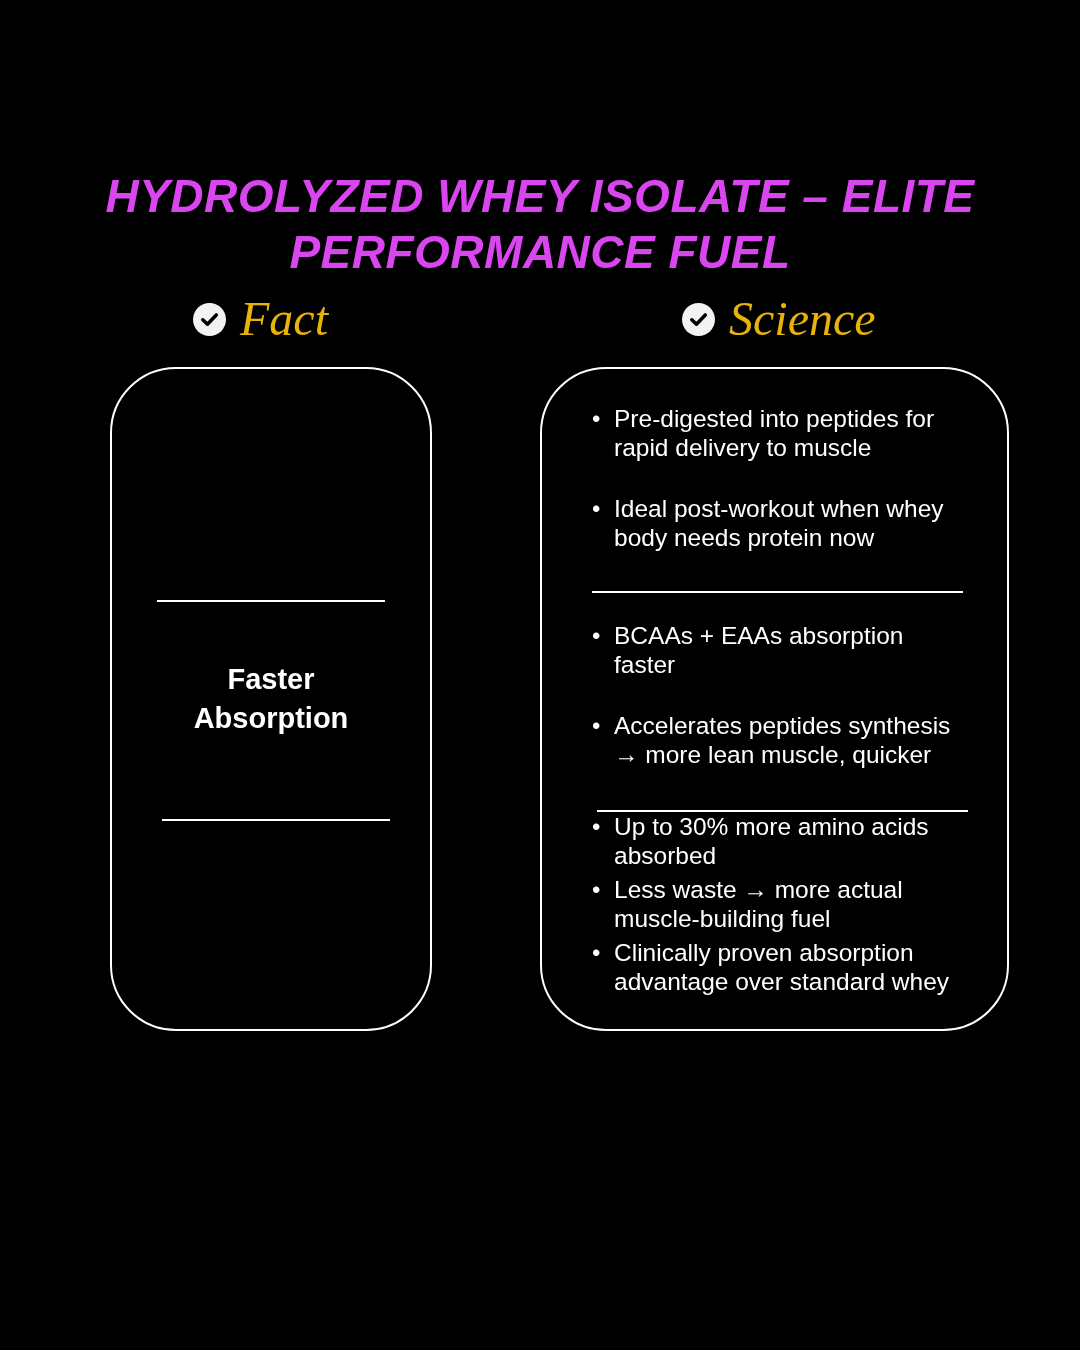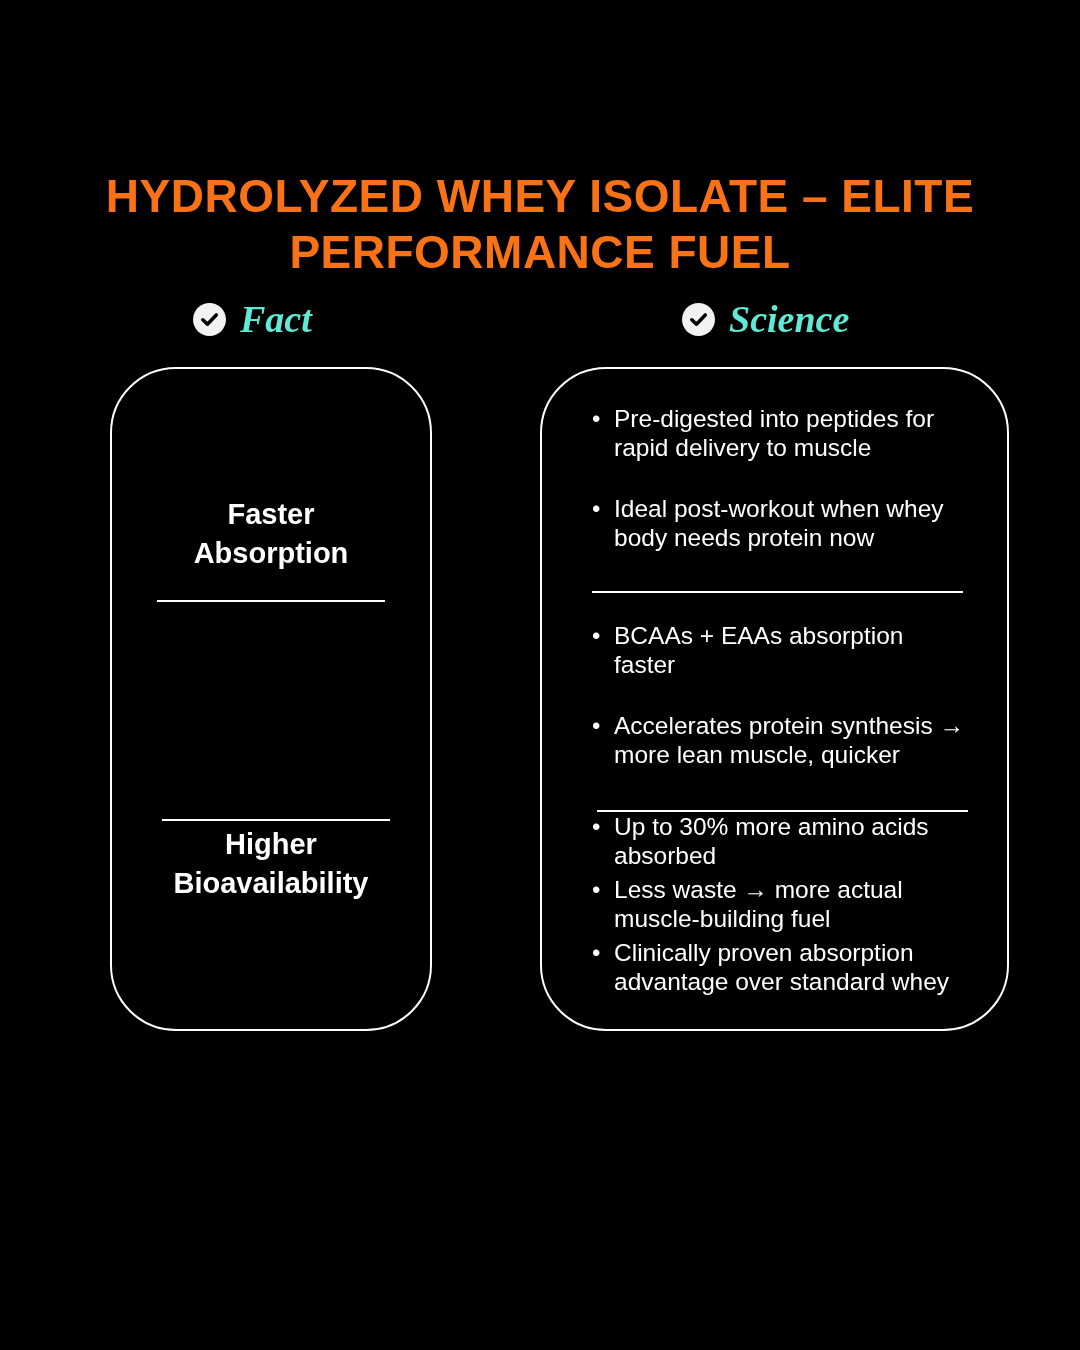--- a/index.html
+++ b/index.html
@@ -19,24 +19,25 @@
 
   
   .title {
     position: absolute;
     left: 90px;
     top: 168px;
     width: 900px;
     text-align: center;
     font-family: "Liberation Sans", sans-serif;
     font-weight: bold;
+    font-style: italic;
     font-size: 46px;
     line-height: 56px;
     letter-spacing: 0.5px;
-    color: #f97316;
+    color: #d946ef;
   }
 
   
   .col-head {
     position: absolute;
     display: flex;
     align-items: center;
     gap: 14px;
     top: 300px;
   }
@@ -46,24 +47,24 @@
   .check-icon {
     width: 33px;
     height: 33px;
     flex: 0 0 33px;
     display: block;
   }
 
   .col-head-label {
     font-family: "Liberation Serif", serif;
     font-style: italic;
-    font-weight: bold;
-    font-size: 38px;
+    font-weight: normal;
+    font-size: 48px;
     line-height: 38px;
-    color: #5eead4;
+    color: #eab308;
     white-space: nowrap;
   }
 
   
   .card {
     position: absolute;
     border: 2px solid #ffffff;
     border-radius: 66px;
     background: transparent;
   }
@@ -80,21 +81,20 @@
     top: 367px;
     width: 469px;
     height: 664px;
   }
 
   
   .fact-list {
     position: absolute;
     inset: 0;
     display: flex;
-    flex-direction: column;
   }
 
   .fact-cell {
     flex: 1 1 0;
     display: flex;
     align-items: center;
     justify-content: center;
     position: relative;
   }
 
@@ -188,23 +188,20 @@
 </div>
 
 <div class="card card-left">
   <div class="fact-list">
 
     <div class="fact-cell">
       <div class="fact-label">Faster<br>Absorption</div>
     </div>
 
 
-    <div class="fact-cell">
-      <div class="fact-label">Higher<br>Bioavailability</div>
-    </div>
 
   </div>
   <div class="fact-divider d1"></div>
   <div class="fact-divider d2"></div>
 </div>
 
 <div class="card card-right">
   <div class="sci-list">
 
     <div class="sci-group g1">
@@ -219,21 +216,21 @@
       <div class="sci-divider s1"></div>
     </div>
 
     <div class="sci-group g2">
       <div class="sci-item">
         <span class="bullet-dot">•</span>
         <span class="sci-text">BCAAs + EAAs absorption faster</span>
       </div>
       <div class="sci-item">
         <span class="bullet-dot">•</span>
-        <span class="sci-text">Accelerates protein synthesis → more lean muscle, quicker</span>
+        <span class="sci-text">Accelerates peptides synthesis → more lean muscle, quicker</span>
       </div>
       <div class="sci-divider s2"></div>
     </div>
 
     <div class="sci-group g3">
       <div class="sci-item">
         <span class="bullet-dot">•</span>
         <span class="sci-text">Up to 30% more amino acids absorbed</span>
       </div>
       <div class="sci-item">

